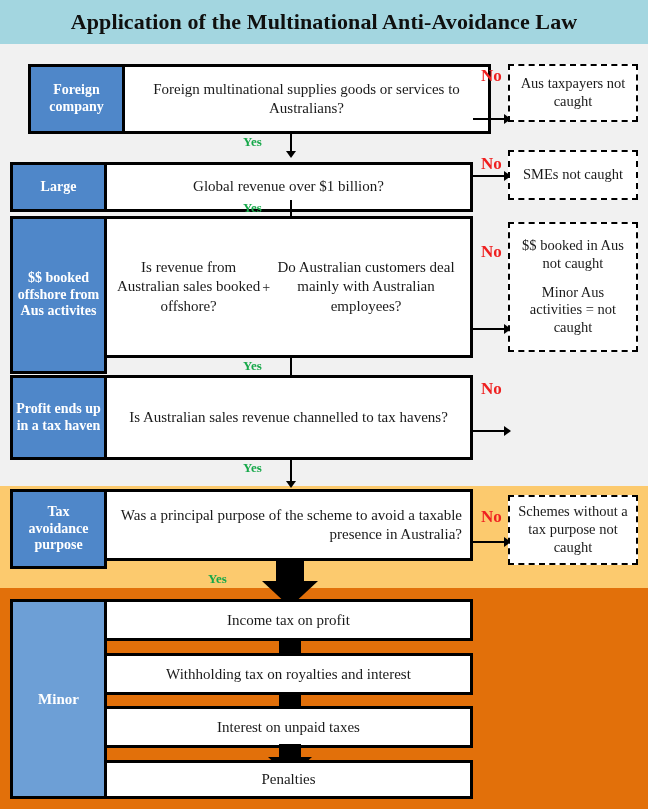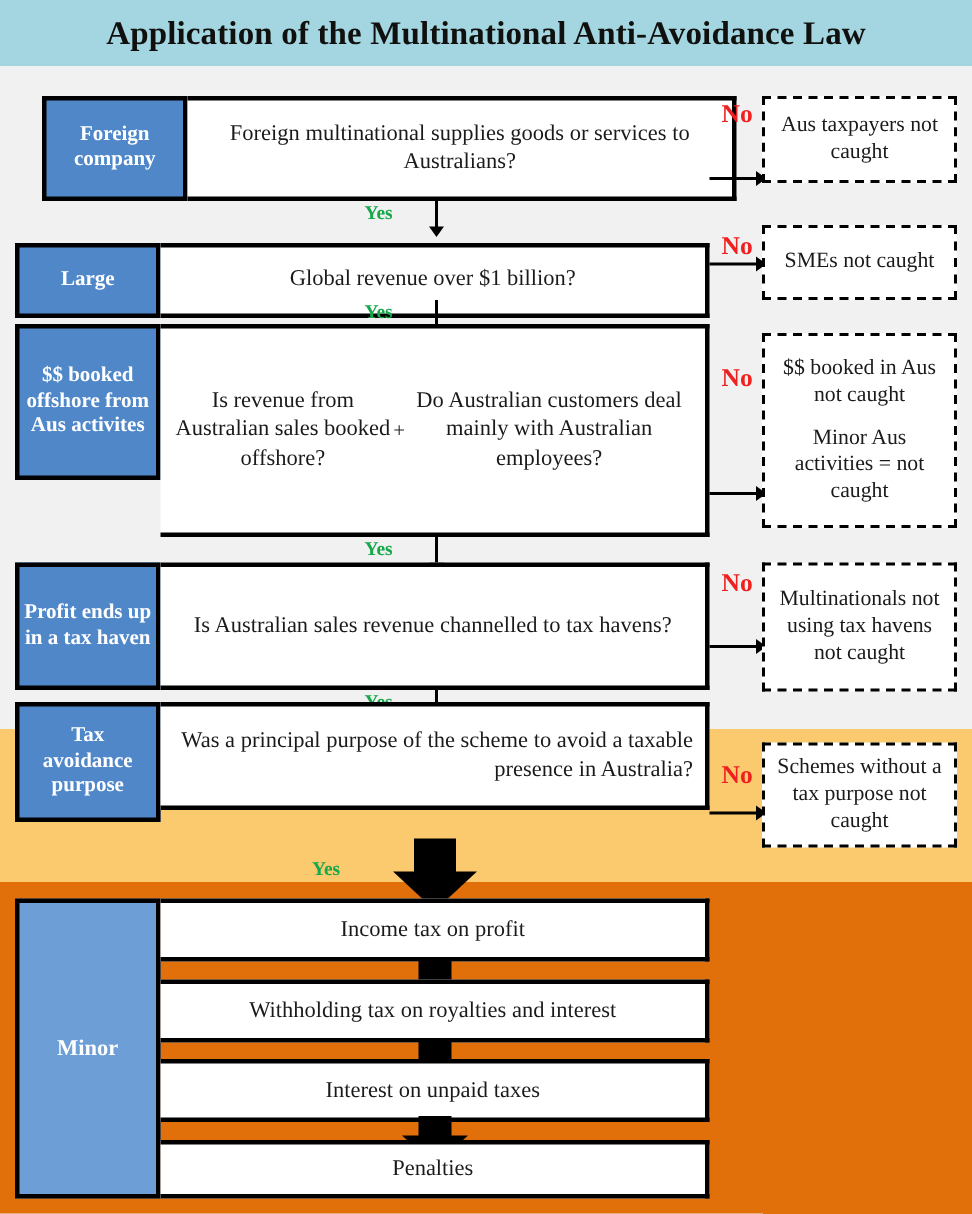--- a/index.html
+++ b/index.html
@@ -130,21 +130,21 @@
   <div class="h-line" style="left:473px;top:175px;width:33px;"></div>
   <div class="arrow-right" style="left:504px;top:171px;"></div>
   <div class="out-box" style="left:508px;top:150px;width:130px;height:50px;">
     <span>SMEs not caught</span>
   </div>
   <div class="lbl-yes" style="left:243px;top:200px;">Yes</div>
   <div class="v-line" style="left:290px;top:200px;height:18px;"></div>
   <div class="arrow-down" style="left:286px;top:216px;"></div>
 
   <div class="row" style="left:10px;top:216px;">
-    <div class="label-box" style="width:97px;height:104px;">$$ booked offshore from Aus activites</div>
+    <div class="label-box" style="width:97px;height:158px;">$$ booked offshore from Aus activites</div>
     <div class="q-box" style="width:366px;height:142px;flex-direction:row;">
       <span>Is revenue from Australian sales booked offshore?</span>
       <span class="plus">+</span>
       <span>Do Australian customers deal mainly with Australian employees?</span>
     </div>
   </div>
   <div class="lbl-no" style="left:481px;top:242px;">No</div>
   <div class="h-line" style="left:473px;top:328px;width:33px;"></div>
   <div class="arrow-right" style="left:504px;top:324px;"></div>
   <div class="out-box" style="left:508px;top:222px;width:130px;height:130px;">
@@ -156,28 +156,25 @@
   <div class="v-line" style="left:290px;top:358px;height:19px;"></div>
   <div class="arrow-down" style="left:286px;top:375px;"></div>
 
   <div class="row" style="left:10px;top:375px;">
     <div class="label-box" style="width:97px;height:85px;">Profit ends up in a tax haven</div>
     <div class="q-box" style="width:366px;height:85px;">Is Australian sales revenue channelled to tax havens?</div>
   </div>
   <div class="lbl-no" style="left:481px;top:379px;">No</div>
   <div class="h-line" style="left:473px;top:430px;width:33px;"></div>
   <div class="arrow-right" style="left:504px;top:426px;"></div>
-  <div class="out-box" style="left:508px;top:375px;width:130px;height:86px;">
-    <span>Multinationals not using tax havens not caught</span>
-  </div>
   <div class="lbl-yes" style="left:243px;top:460px;">Yes</div>
   <div class="v-line" style="left:290px;top:460px;height:23px;"></div>
   <div class="arrow-down" style="left:286px;top:481px;"></div>
 
-  <div class="row" style="left:10px;top:468px;">
+  <div class="row" style="left:10px;top:489px;">
     <div class="label-box" style="width:97px;height:80px;">Tax avoidance purpose</div>
     <div class="q-box" style="width:366px;height:72px;text-align:right;">Was a principal purpose of the scheme to avoid a taxable presence in Australia?</div>
   </div>
   <div class="lbl-no" style="left:481px;top:507px;">No</div>
   <div class="h-line" style="left:473px;top:541px;width:33px;"></div>
   <div class="arrow-right" style="left:504px;top:537px;"></div>
   <div class="out-box" style="left:508px;top:495px;width:130px;height:70px;">
     <span>Schemes without a tax purpose not caught</span>
   </div>
   <div class="lbl-yes" style="left:208px;top:571px;">Yes</div>

